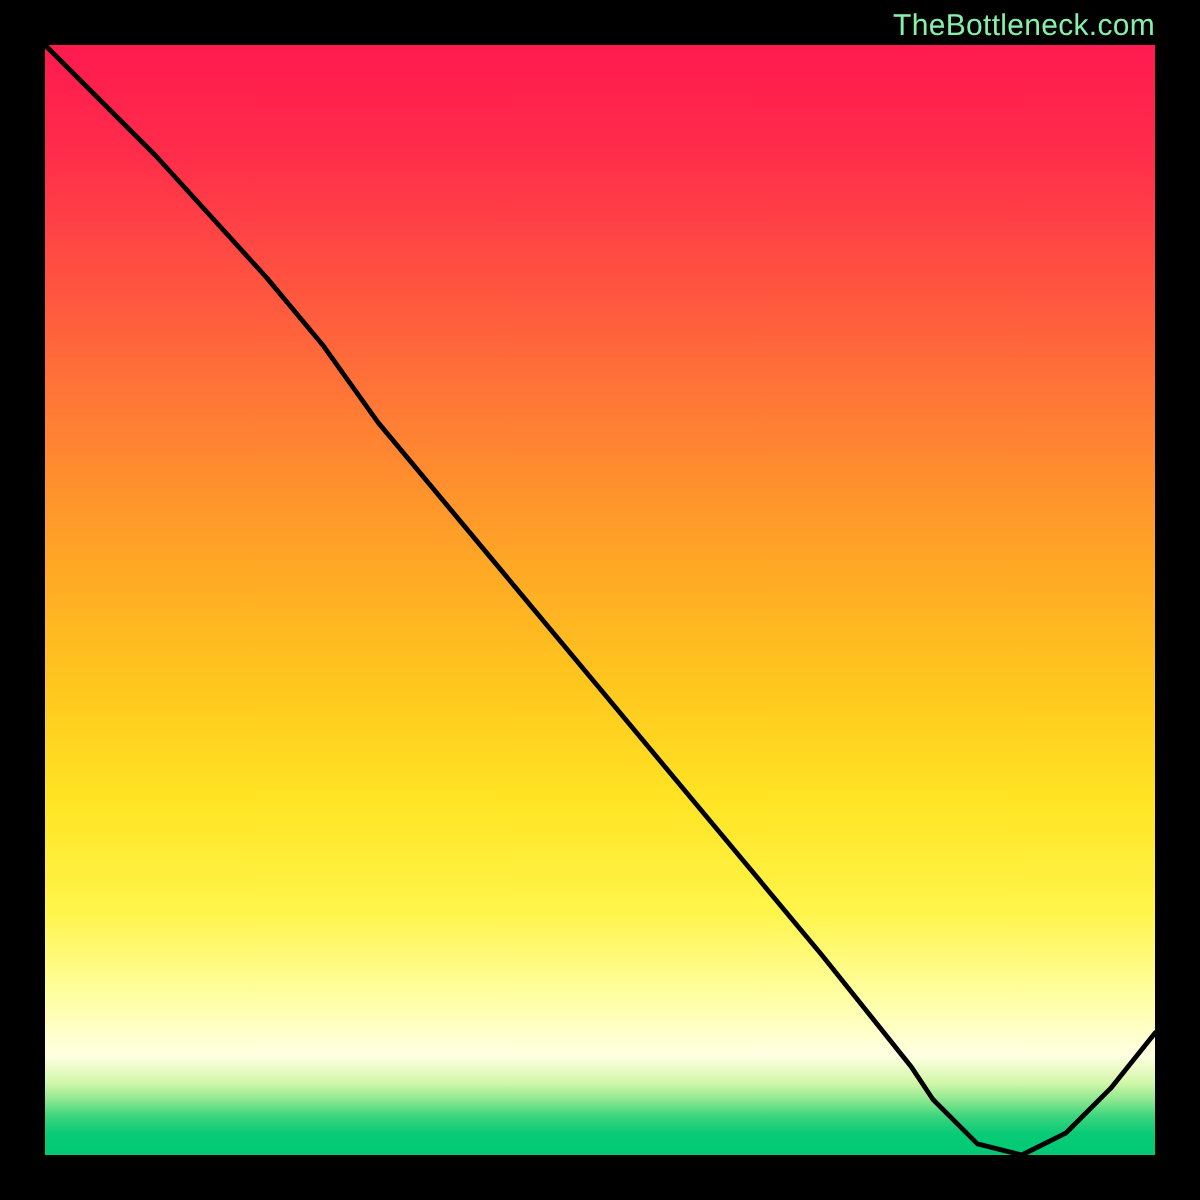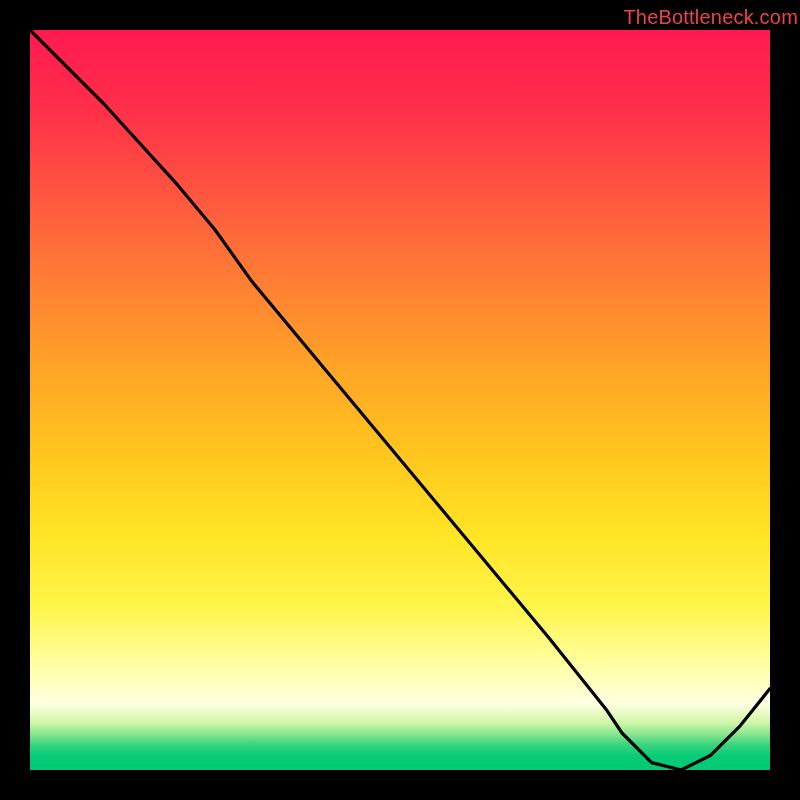--- a/index.html
+++ b/index.html
@@ -1,17 +1,17 @@
 <!DOCTYPE html>
 <html><head>
 <meta charset="utf-8">
 <style>
 html,body{margin:0;padding:0;width:800px;height:800px;background:#000;font-family:Arial,Helvetica,sans-serif}
 .container{position:relative;width:800px;height:800px}
-.watermark{position:absolute;top:6px;right:2px;color:#ef4444;font-size:20px;font-weight:400;letter-spacing:0.2px}
+.watermark{position:absolute;top:6px;right:30px;color:#86efac;font-size:20px;font-weight:400;letter-spacing:0.2px}
 .plot-area{position:absolute;left:30px;top:30px;width:740px;height:740px;
   background:linear-gradient(to bottom,
     #ff1a4f 0%,
     #ff2d4a 10%,
     #ff5540 22%,
     #ff7e34 34%,
     #ffa526 46%,
     #ffc81e 58%,
     #ffe424 68%,
     #fff54a 78%,

